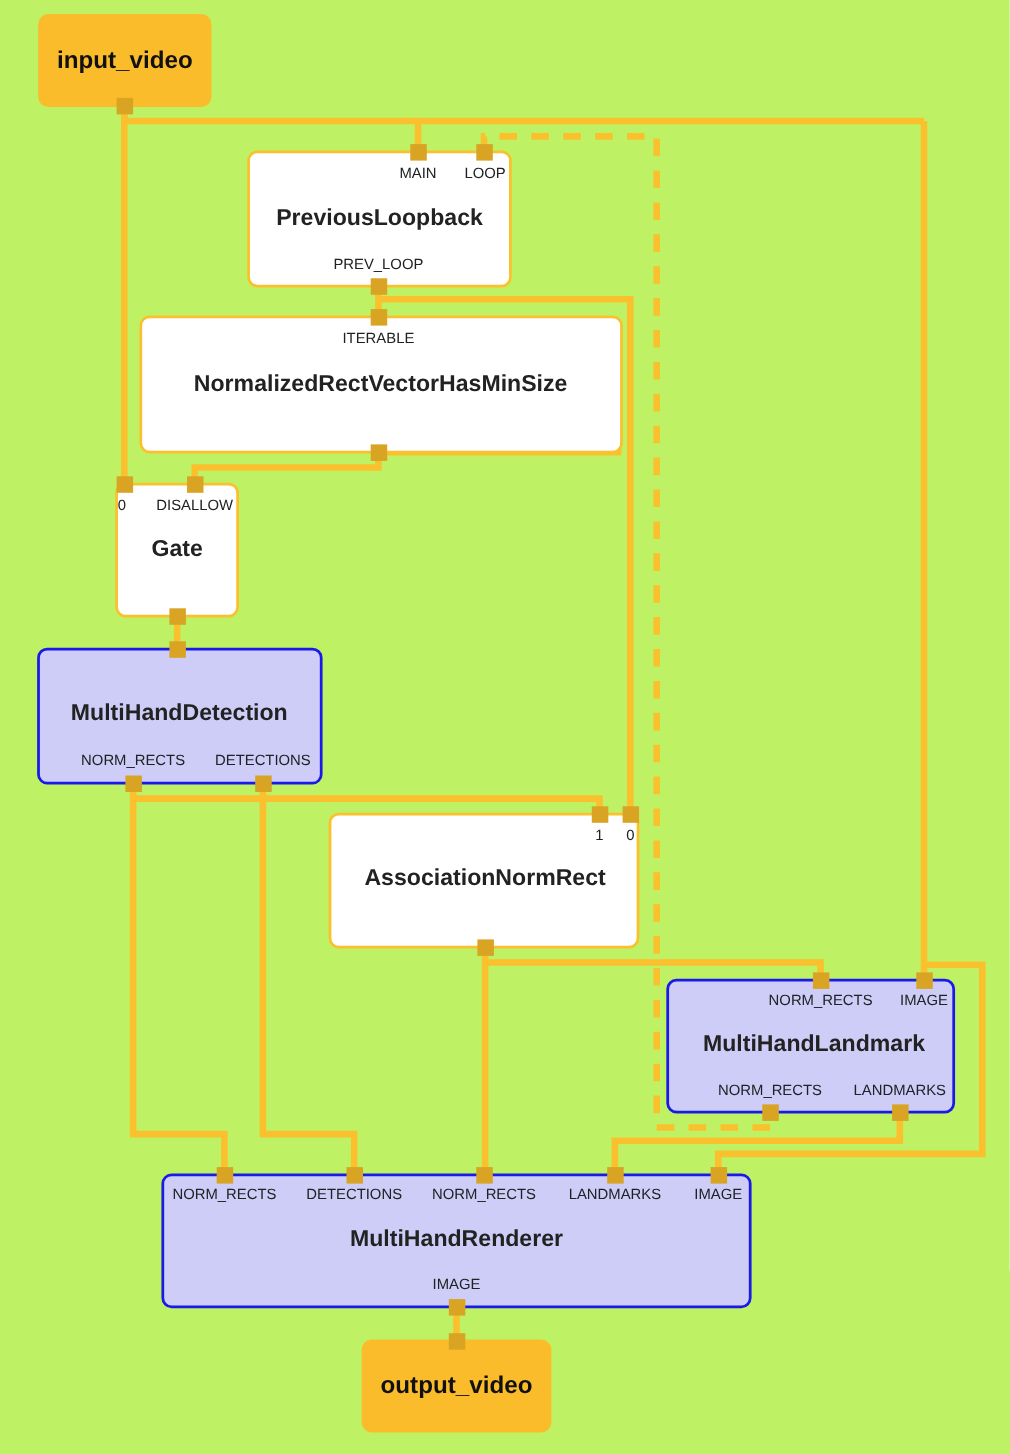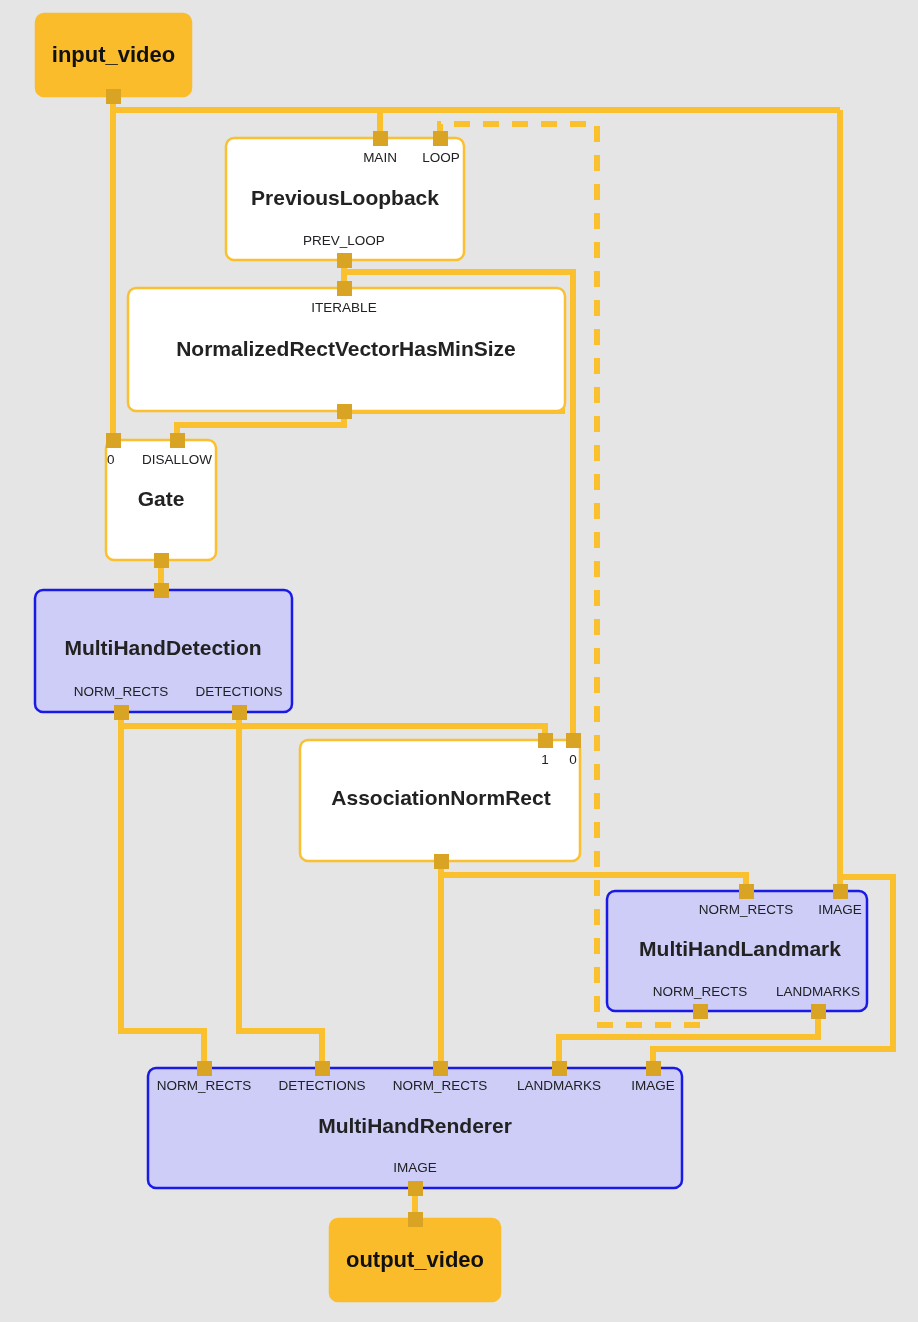--- a/index.html
+++ b/index.html
@@ -1,17 +1,17 @@
 <!DOCTYPE html>
 <html><head>
 <meta charset="utf-8">
 <style>
   html,body{margin:0;padding:0;background:#fff;}
   body{font-family:"Liberation Sans", sans-serif;}
-  #stage{position:relative;width:918px;height:1322px;background:#e5e5e5;overflow:hidden;}
+  #stage{position:relative;width:918px;height:1322px;background:#bef264;overflow:hidden;}
   svg#graph{position:absolute;left:0;top:0;width:918px;height:1322px;}
   .node-rect{stroke-width:2.5;}
   .node-rect.orange{fill:#fbbc2c;stroke:#fbbc2c;}
   .node-rect.calc{fill:#ffffff;stroke:#fbc02d;stroke-width:2.5;}
   .node-rect.blue{fill:#cdcdf7;stroke:#1a1ae6;stroke-width:2.5;}
   .edge{fill:none;stroke:#fbc02d;stroke-width:6;stroke-linecap:butt;stroke-linejoin:miter;}
   .edge.dashed{stroke-dasharray:16 13;}
   .port{fill:#d9a323;}
   text{font-family:"Liberation Sans", sans-serif;fill:#222222;}
   .node-title{font-size:21px;font-weight:bold;text-anchor:middle;dominant-baseline:middle;}

